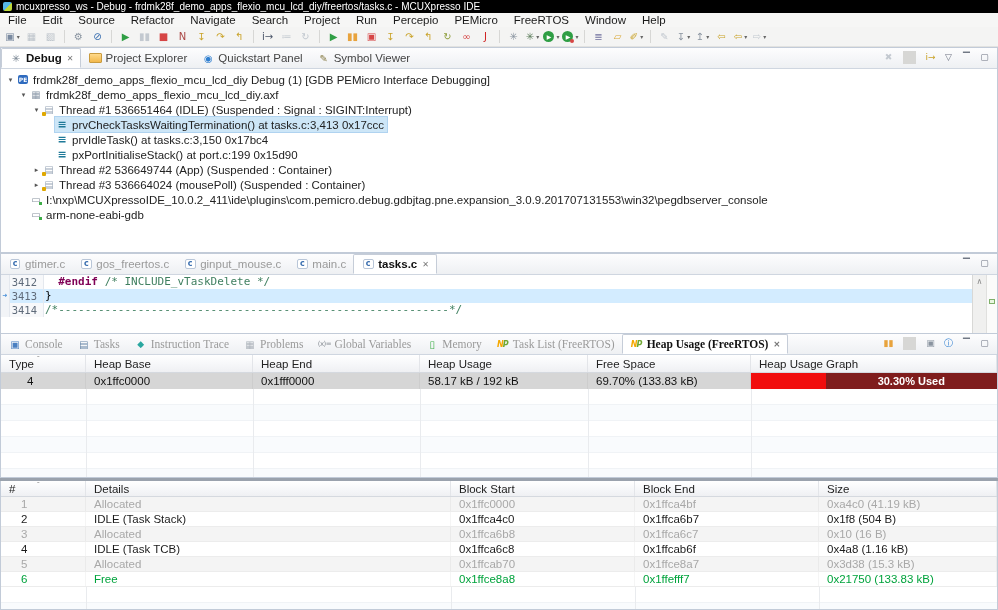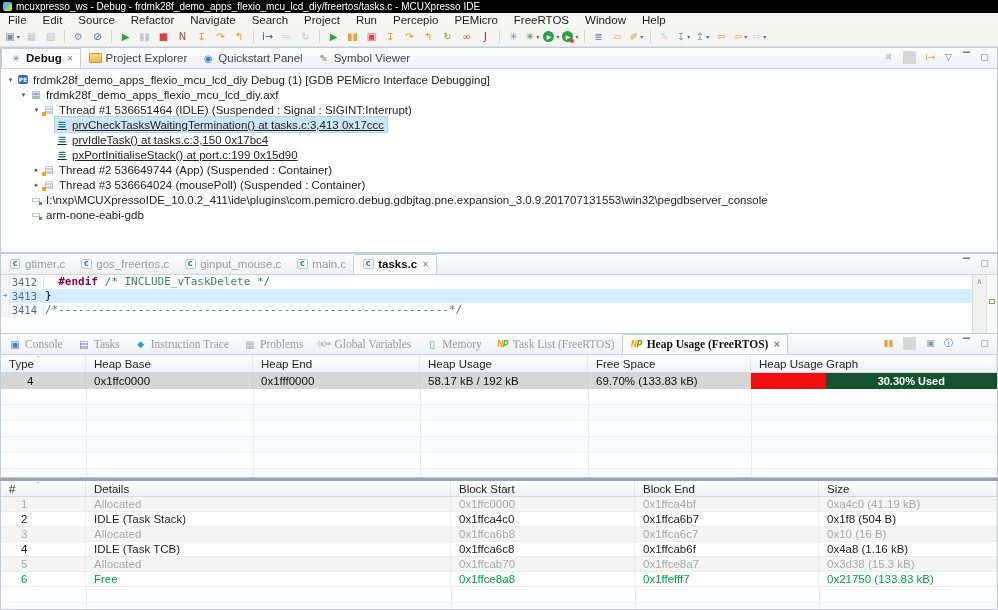--- a/index.html
+++ b/index.html
@@ -52,21 +52,21 @@
   .process-icon::before { content:"▭"; color:#8a94a0; font-size:10px; }
   .process-icon::after { content:""; position:absolute; right:1px; bottom:1px; width:3px; height:3px; background:#3fae49; }
 
   
   .debug-panel { top:47px; height:206px; }
   .tree { padding-top:3px; }
   .trow { height:15px; display:flex; align-items:center; font-size:11.5px; white-space:nowrap; }
   .trow .exp { width:11px; flex:none; font-size:7px; color:#555; text-align:center; }
   .rowc { display:inline-flex; align-items:center; height:15px; padding:0 3px 0 0; }
   .trow.selected .rowc { background:#cde6f7; outline:1px solid #b0d3f0; }
-  .lvl0 { padding-left:4px; } .lvl1 { padding-left:17px; } .lvl2 { padding-left:30px; } .lvl3 { padding-left:43px;text-decoration:underline; }
+  .lvl0 { padding-left:4px; } .lvl1 { padding-left:17px; } .lvl2 { padding-left:30px; } .lvl3 { padding-left:43px; }
 
   
   .editor-panel { top:253px; height:104px; }
   .code-area { position:absolute; top:21px; left:0; right:25px; bottom:13px; background:#fff; overflow:hidden; font-family:"DejaVu Sans Mono","Liberation Mono",monospace; font-size:11px; }
   .cline { display:flex; height:14px; line-height:14px; }
   .cline .ruler { width:9px; flex:none; background:#f2f4f7; border-right:1px solid #e4e8ee; font-size:8px; color:#4a90d9; text-align:center; line-height:13px; }
   .cline .lnum { width:34px; flex:none; background:#f7f8fa; color:#5f6b7a; text-align:right; padding-right:6px; border-right:1px solid #e4e8ee; font-size:10.5px; }
   .cline .lcode { white-space:pre; padding-left:1px; flex:1; }
   .cline.current .lcode, .cline.current .lnum { background:#d3ecff; }
   .tok-directive { color:#7f0055; font-weight:bold; }
@@ -611,21 +611,21 @@
       </div>
     <span class="sort-caret" style="top:20px;">ˆ</span>
     <div class="heap-row">
       <div class="cell">4</div>
       <div class="cell">0x1ffc0000</div>
       <div class="cell">0x1fff0000</div>
       <div class="cell">58.17 kB / 192 kB</div>
       <div class="cell">69.70% (133.83 kB)</div>
       <div class="cell graph-cell">
         <div class="bar-used" style="width: 30.3%; background: rgb(241, 14, 14);"></div>
-        <div class="bar-free" style="background: #14532d;">
+        <div class="bar-free" style="background: #7f1d1d;">
             <span>30.30% Used</span>
           </div>
       </div>
     </div>
     <div class="empty-grid heap-grid">
       <div class="vline" style="left:85px"></div>
         <div class="vline" style="left:252px"></div>
       <div class="vline" style="left:419px"></div>
         <div class="vline" style="left:587px"></div>
       <div class="vline" style="left:750px"></div>

